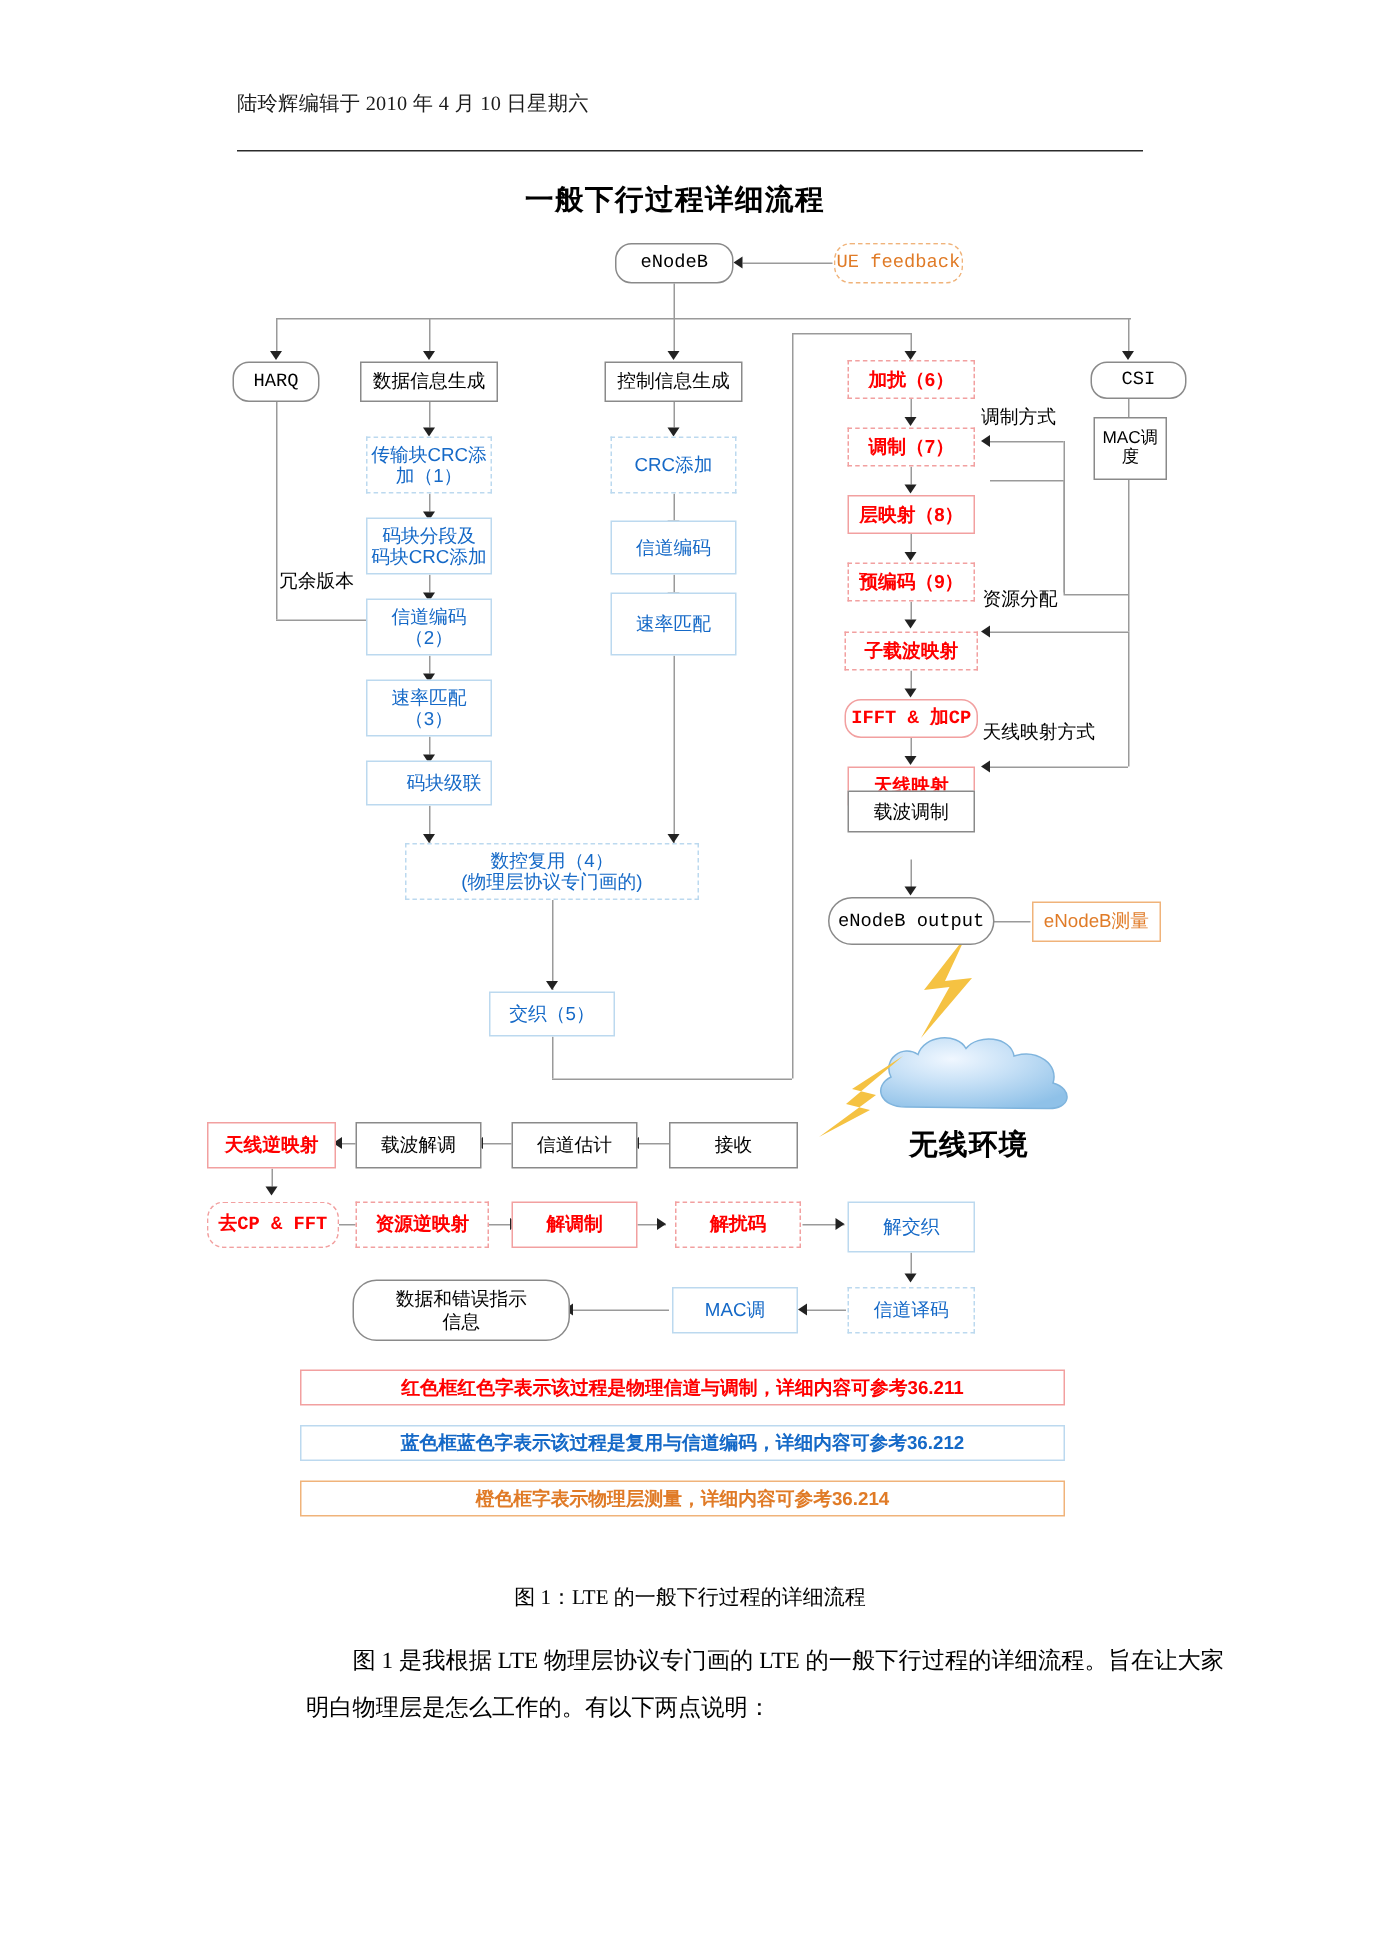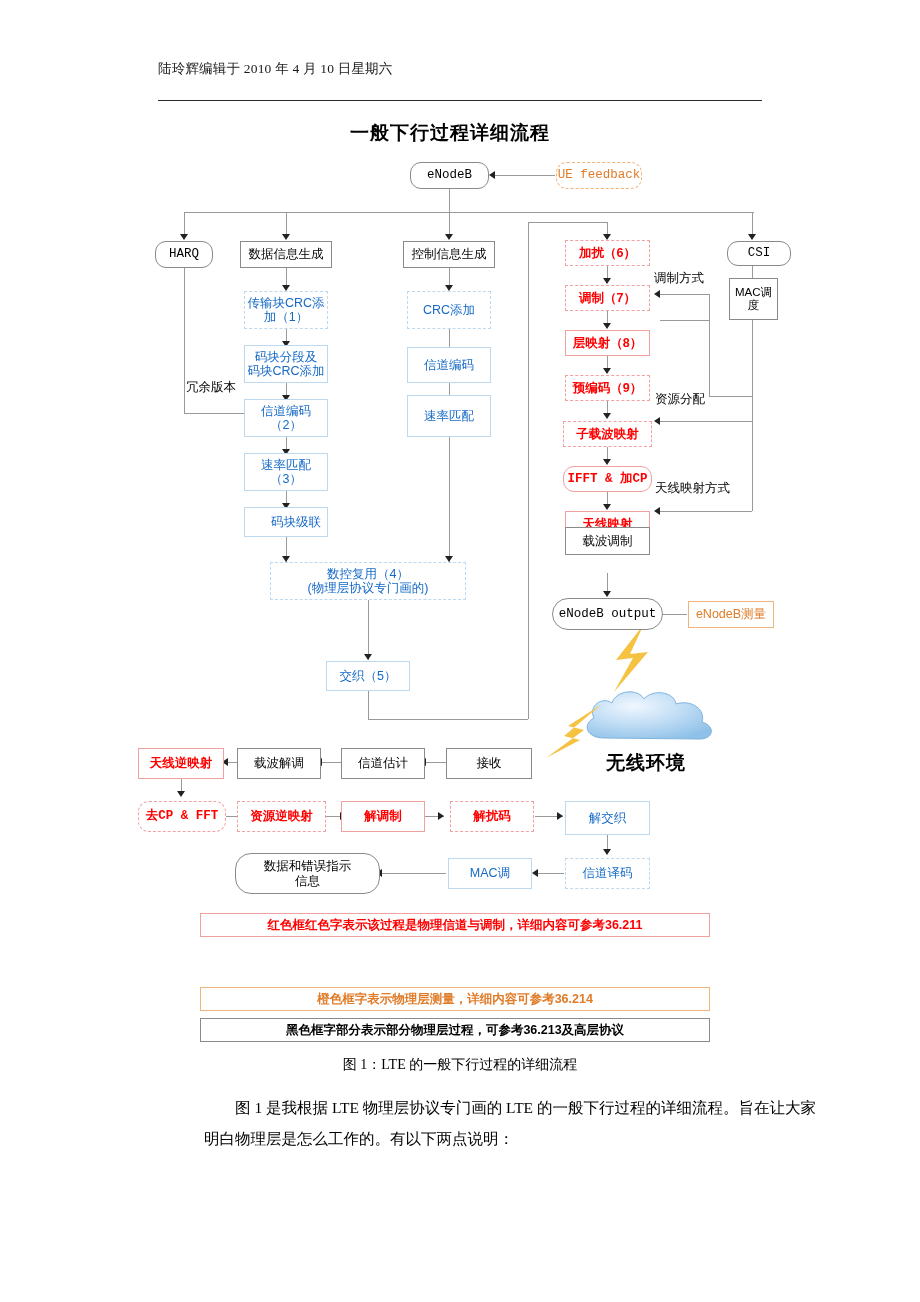--- a/index.html
+++ b/index.html
@@ -270,19 +270,19 @@
   </div>
   <div class="box b cn" style="left:448px;top:858px;width:84px;height:31px;">MAC调</div>
   <div class="box b cn" style="left:565px;top:858px;width:85px;height:31px;border-style:dashed;">信道译码</div>
 
   <div class="lbl" style="left:186px;top:379px;">冗余版本</div>
   <div class="lbl" style="left:654px;top:270px;">调制方式</div>
   <div class="lbl" style="left:655px;top:391px;">资源分配</div>
   <div class="lbl" style="left:655px;top:480px;">天线映射方式</div>
 
   <div class="leg r" style="top:913px;">红色框红色字表示该过程是物理信道与调制，详细内容可参考36.211</div>
+  <div class="leg b" style="top:950px;">蓝色框蓝色字表示该过程是复用与信道编码，详细内容可参考36.212</div>
   <div class="leg o" style="top:987px;">橙色框字表示物理层测量，详细内容可参考36.214</div>
-  <div class="leg k" style="top:1018px;">黑色框字部分表示部分物理层过程，可参考36.213及高层协议</div>
 
   <div class="caption">图 1：LTE 的一般下行过程的详细流程</div>
   <div class="para">图 1 是我根据 LTE 物理层协议专门画的 LTE 的一般下行过程的详细流程。旨在让大家明白物理层是怎么工作的。有以下两点说明：</div>
 
 </div>
 
 </body></html>

